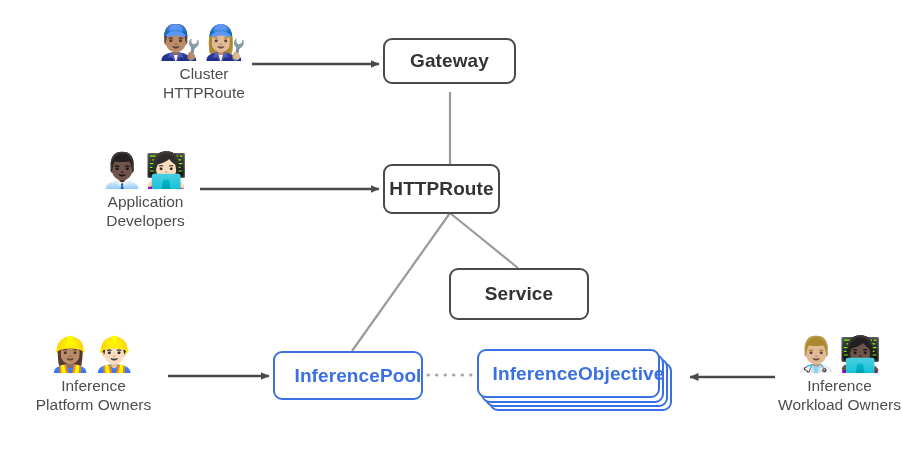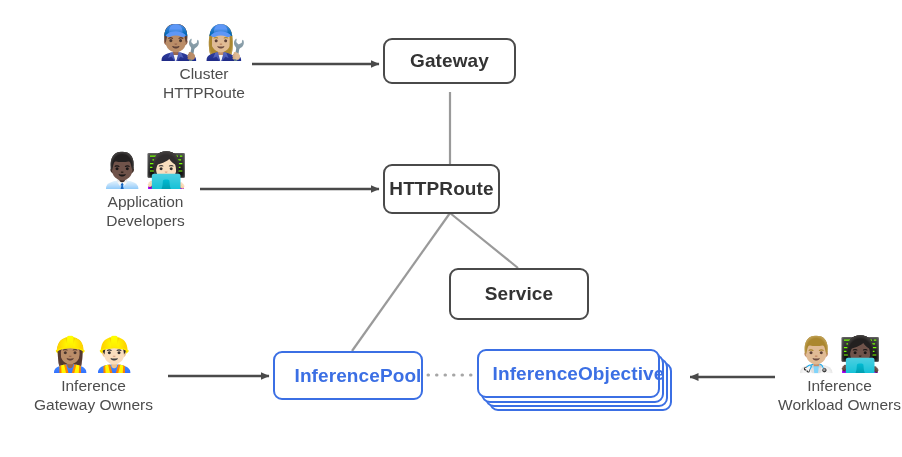--- a/index.html
+++ b/index.html
@@ -190,21 +190,21 @@
     <div class="actor-label">
       <span>Application</span>
       <span>Developers</span>
     </div>
   </div>
 
   <div class="actor" id="actor-inference-platform-owners">
     <div class="actor-emoji">👷🏽‍♀️👷🏻‍♂️</div>
     <div class="actor-label">
       <span>Inference</span>
-      <span>Gateway Owners</span>
+      <span>Platform Owners</span>
     </div>
   </div>
 
   <div class="actor" id="actor-inference-workload-owners">
     <div class="actor-emoji">👨🏼‍⚕️👩🏿‍💻</div>
     <div class="actor-label">
       <span>Inference</span>
       <span>Workload Owners</span>
     </div>
   </div>

